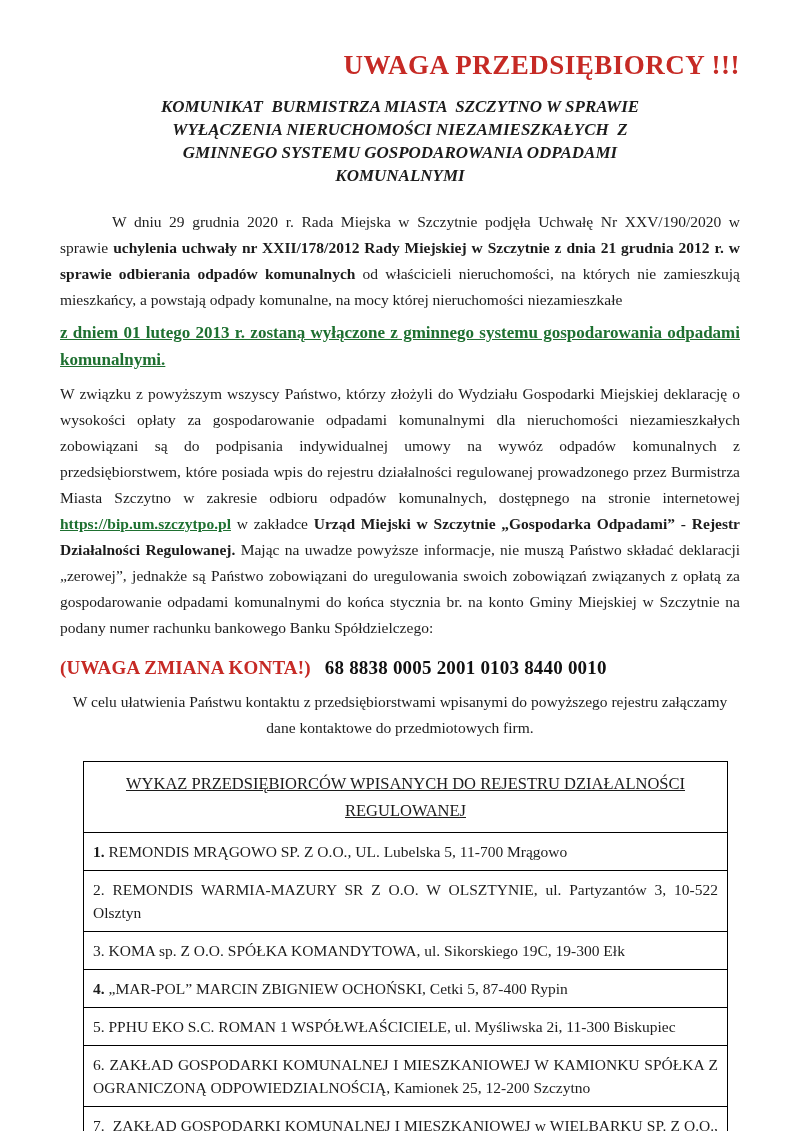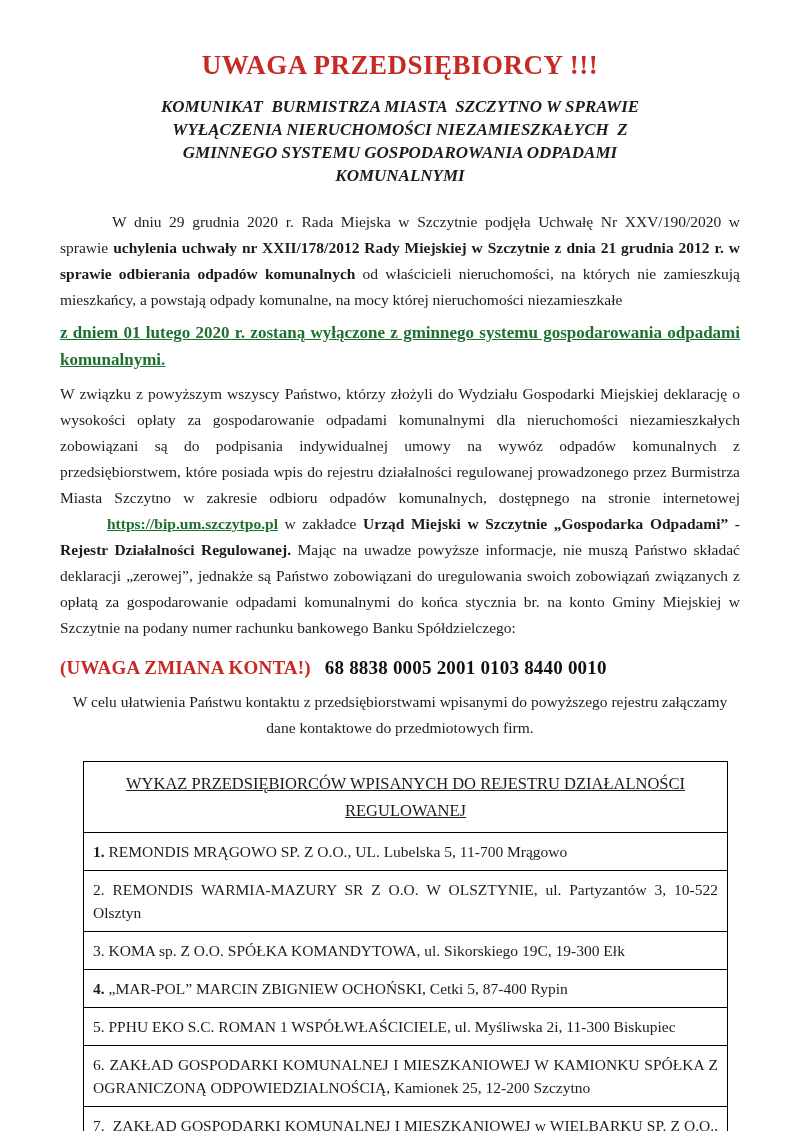--- a/index.html
+++ b/index.html
@@ -6,39 +6,39 @@
   body{
     width:800px;height:1131px;overflow:hidden;
     font-family:"Liberation Serif","DejaVu Serif",serif;
     color:#1c1c1c;
     -webkit-font-smoothing:antialiased;
   }
   .page{box-sizing:border-box;width:800px;height:1131px;padding:42px 60px 0 60px;}
   .title{
     margin:8px 0 14px 0;
     font-size:27px;font-weight:700;color:var(--red);
-    text-align:center;letter-spacing:.5px;
+    text-align:right;letter-spacing:.5px;
   }
   .heading{
     margin:0 auto 22px auto;
     font-size:17px;font-weight:700;line-height:23px;
     text-align:center;white-space:pre-wrap;font-style:italic;
   }
   .p{font-size:15.5px;line-height:26px;text-align:justify;margin:0;}
   .p1{text-indent:52px;margin-bottom:6px;}
   .green-notice{
     margin:6px 0 8px 0;
     font-size:17px;font-weight:700;line-height:27px;
     color:var(--green);text-decoration:underline;
     text-align:justify;
   }
   .p2{margin-bottom:12px;}
   .b{font-weight:700;}
   a.doclink{
-    color:var(--green);font-weight:700;text-decoration:underline;cursor:pointer;margin-left:47px;
+    color:var(--green);font-weight:700;text-decoration:underline;cursor:pointer;
   }
   .account{
     margin:16px 0 10px 0;
     font-size:19px;font-weight:700;text-align:left;
     letter-spacing:.2px;
   }
   .account .red{color:var(--red);}
   .account .num{margin-left:9px;color:#111;}
   .p3{text-align:center;margin-bottom:20px;}
   table.registry{
@@ -64,21 +64,21 @@
 
   <h1 class="title">UWAGA PRZEDSIĘBIORCY !!!</h1>
 
   <h2 class="heading">KOMUNIKAT  BURMISTRZA MIASTA  SZCZYTNO W SPRAWIE
 WYŁĄCZENIA NIERUCHOMOŚCI NIEZAMIESZKAŁYCH  Z
 GMINNEGO SYSTEMU GOSPODAROWANIA ODPADAMI
 KOMUNALNYMI</h2>
 
   <p class="p p1"><span>W dniu 29 grudnia 2020 r. Rada Miejska w Szczytnie podjęła Uchwałę Nr XXV/190/2020 w sprawie </span><span class="b">uchylenia uchwały nr XXII/178/2012 Rady Miejskiej w Szczytnie z dnia 21 grudnia 2012 r. w sprawie odbierania odpadów komunalnych</span><span> od właścicieli nieruchomości, na których nie zamieszkują mieszkańcy, a powstają odpady komunalne, na mocy której nieruchomości niezamieszkałe</span></p>
 
-  <p class="green-notice">z dniem 01 lutego 2020 r. zostaną wyłączone z gminnego systemu gospodarowania odpadami komunalnymi.</p>
+  <p class="green-notice">z dniem 01 lutego 2013 r. zostaną wyłączone z gminnego systemu gospodarowania odpadami komunalnymi.</p>
 
   <p class="p p2"><span>W związku z powyższym wszyscy Państwo, którzy złożyli do Wydziału Gospodarki Miejskiej deklarację o wysokości opłaty za gospodarowanie odpadami komunalnymi dla nieruchomości niezamieszkałych zobowiązani są do podpisania indywidualnej umowy na wywóz odpadów komunalnych z przedsiębiorstwem, które posiada wpis do rejestru działalności regulowanej prowadzonego przez Burmistrza Miasta Szczytno w zakresie odbioru odpadów komunalnych, dostępnego na stronie internetowej </span><a class="doclink" href="#">https://bip.um.szczytpo.pl</a><span> w zakładce </span><span class="b">Urząd Miejski w Szczytnie „Gospodarka Odpadami” - Rejestr Działalności Regulowanej.</span><span> Mając na uwadze powyższe informacje, nie muszą Państwo składać deklaracji „zerowej”, jednakże są Państwo zobowiązani do uregulowania swoich zobowiązań związanych z opłatą za gospodarowanie odpadami komunalnymi do końca stycznia br. na konto Gminy Miejskiej w Szczytnie na podany numer rachunku bankowego Banku Spółdzielczego:</span></p>
 
   <p class="account">
     <span class="red">(UWAGA ZMIANA KONTA!)</span>
     <span class="num">68 8838 0005 2001 0103 8440 0010</span>
   </p>
 
   <p class="p p3">W celu ułatwienia Państwu kontaktu z przedsiębiorstwami wpisanymi do powyższego rejestru załączamy dane kontaktowe do przedmiotowych firm.</p>
 

